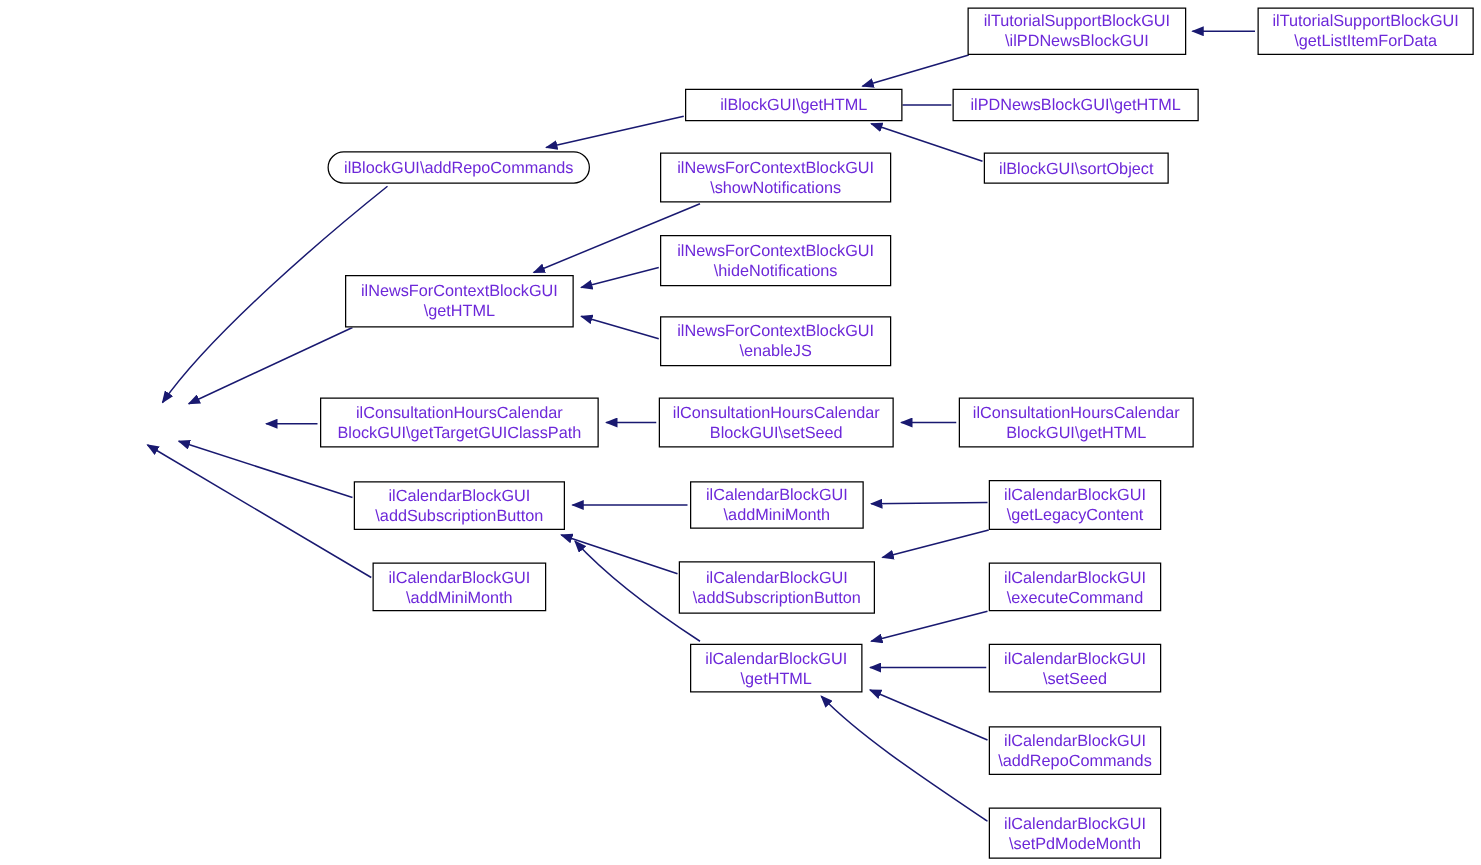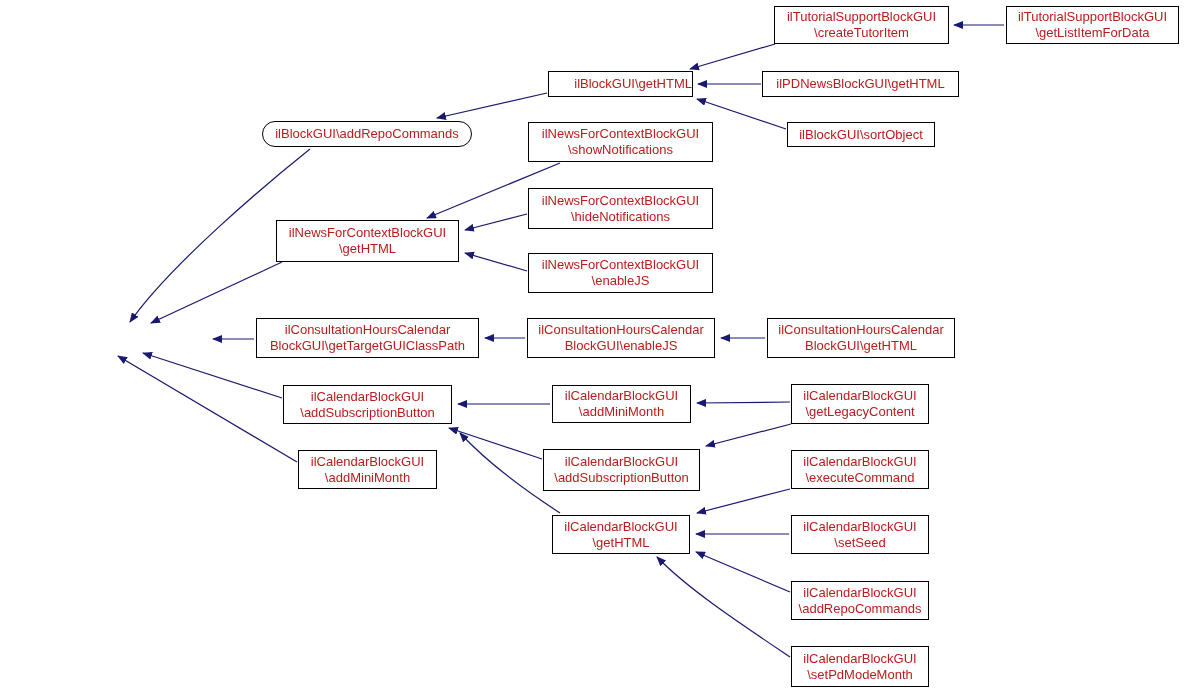--- a/index.html
+++ b/index.html
@@ -32,21 +32,21 @@
     left: 0;
     top: 0;
     width: 1185px;
     height: 692px;
   }
   .node {
     position: absolute;
     box-sizing: border-box;
     background: #ffffff;
     border: 1px solid #000000;
-    color: #b91c1c;
+    color: #6d28d9;
     font-size: 13px;
     line-height: 16px;
     text-align: center;
     display: flex;
     flex-direction: column;
     align-items: center;
     justify-content: center;
     white-space: nowrap;
     cursor: pointer;
   }
@@ -92,26 +92,26 @@
         <path d="M790,489 L697,513" class="edge" marker-end="url(#arrowhead)" stroke="#191970"></path>
         <path d="M789,534 L696,534" class="edge" marker-end="url(#arrowhead)" stroke="#191970"></path>
         <path d="M790,592 L696,552" class="edge" marker-end="url(#arrowhead)" stroke="#191970"></path>
         <path d="M790,657 C738,622 688,589 657,557" class="edge" marker-end="url(#arrowhead)" stroke="#191970"></path>
       </g>
   </svg>
   <div class="node-layer">
       <div class="node" style="left: 262px; top: 121px; width: 210px; height: 26px; border-radius: 13px;">
         <span>ilBlockGUI\addRepoCommands</span>
       </div>
-      <div class="node" style="left: 548px; top: 71px; width: 145px; height: 26px; align-items: flex-end;">
+      <div class="node" style="left: 548px; top: 71px; width: 174px; height: 26px;">
         <span>ilBlockGUI\getHTML</span>
       </div>
       <div class="node" style="left: 774px; top: 6px; width: 175px; height: 38px;">
         <span>ilTutorialSupportBlockGUI</span>
-        <span>\createTutorItem</span>
+        <span>\ilPDNewsBlockGUI</span>
       </div>
       <div class="node" style="left: 1006px; top: 6px; width: 173px; height: 38px;">
         <span>ilTutorialSupportBlockGUI</span>
         <span>\getListItemForData</span>
       </div>
       <div class="node" style="left: 762px; top: 71px; width: 197px; height: 26px;">
         <span>ilPDNewsBlockGUI\getHTML</span>
       </div>
       <div class="node" style="left: 787px; top: 122px; width: 148px; height: 25px; align-items: center;">
         <span>ilBlockGUI\sortObject</span>
@@ -131,21 +131,21 @@
       <div class="node" style="left: 528px; top: 253px; width: 185px; height: 40px;">
         <span>ilNewsForContextBlockGUI</span>
         <span>\enableJS</span>
       </div>
       <div class="node" style="left: 256px; top: 318px; width: 223px; height: 40px;">
         <span>ilConsultationHoursCalendar</span>
         <span>BlockGUI\getTargetGUIClassPath</span>
       </div>
       <div class="node" style="left: 527px; top: 318px; width: 188px; height: 40px;">
         <span>ilConsultationHoursCalendar</span>
-        <span>BlockGUI\enableJS</span>
+        <span>BlockGUI\setSeed</span>
       </div>
       <div class="node" style="left: 767px; top: 318px; width: 188px; height: 40px;">
         <span>ilConsultationHoursCalendar</span>
         <span>BlockGUI\getHTML</span>
       </div>
       <div class="node" style="left: 283px; top: 385px; width: 169px; height: 39px;">
         <span>ilCalendarBlockGUI</span>
         <span>\addSubscriptionButton</span>
       </div>
       <div class="node" style="left: 552px; top: 385px; width: 139px; height: 38px;">

